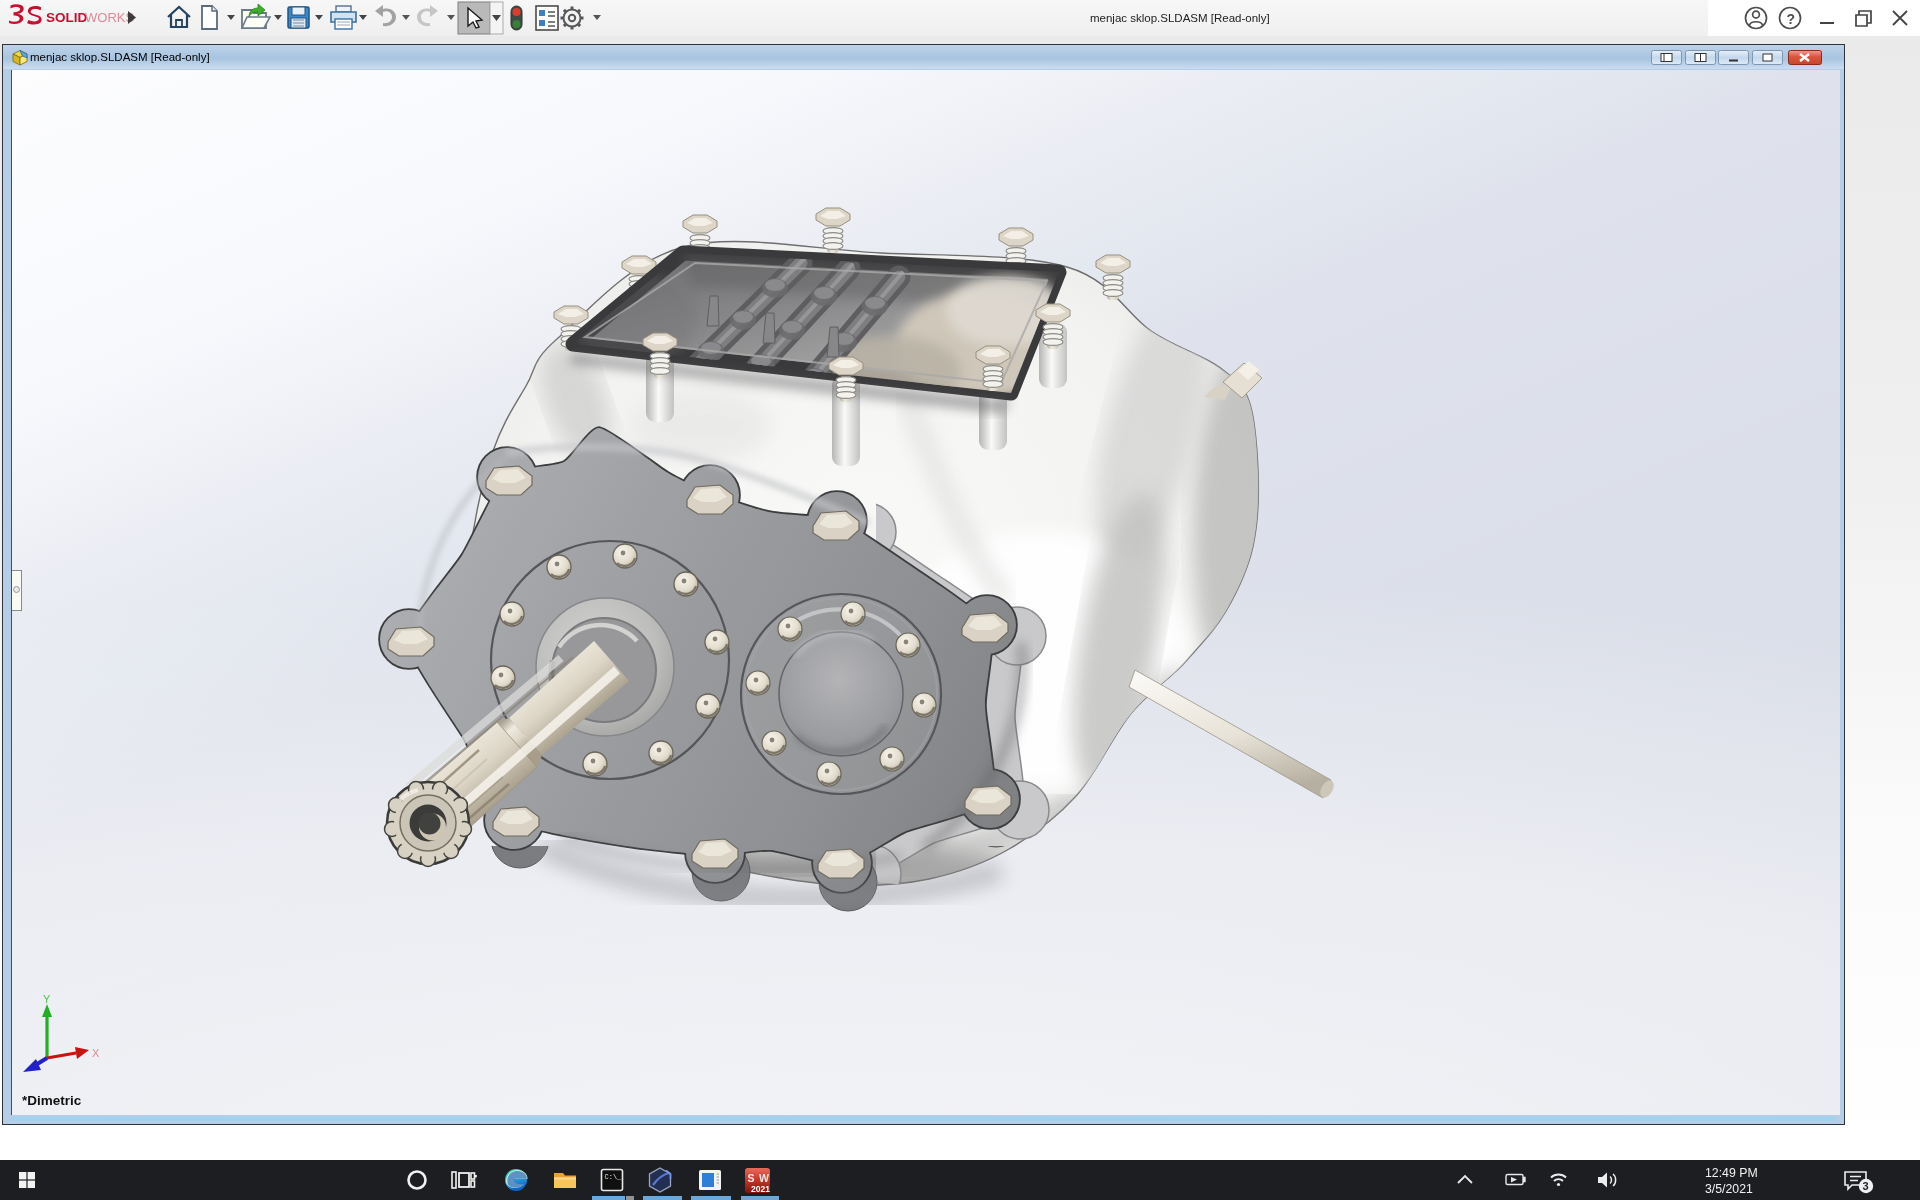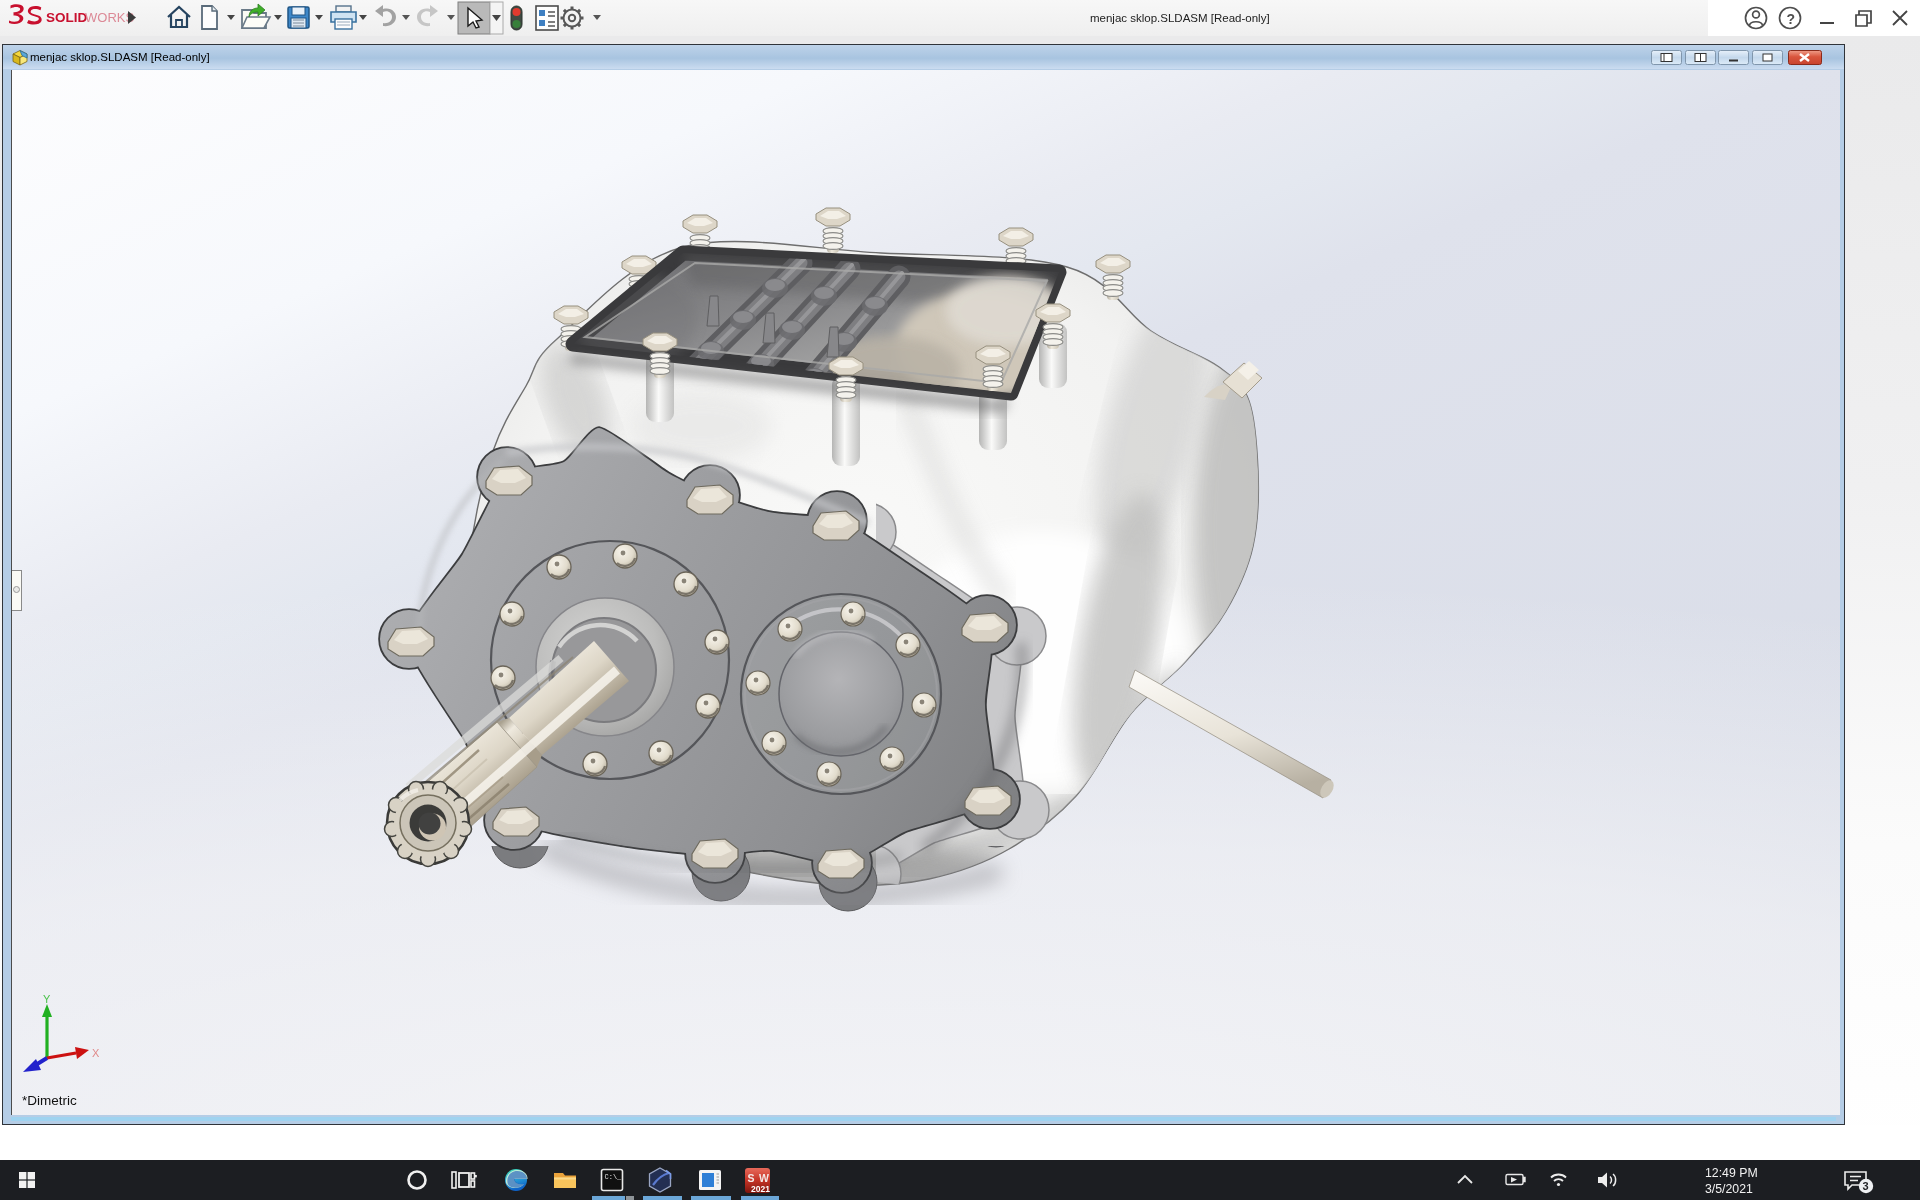--- a/index.html
+++ b/index.html
@@ -5,21 +5,21 @@
 #apptitle{position:absolute;left:1090px;top:12px;font-size:11.5px;color:#222}
 #mdi{position:absolute;left:0;top:36px;width:1920px;height:1124px;background:linear-gradient(#eaeaeb 0%,#f0f0f1 40%,#fbfbfb 72%,#ffffff 100%)}
 #win{position:absolute;left:2px;top:8px;width:1843px;height:1081px;background:#b5cde6;border:1px solid #30343a;box-sizing:border-box}
 #wtitle{position:absolute;left:0;top:0;right:0;height:24px;background:linear-gradient(#bed3ea 0%,#a8c4e0 55%,#cbdcf0 100%)}
 #wtitletext{position:absolute;left:27px;top:6px;font-size:11.5px;color:#000}
 #vp{position:absolute;left:8px;top:25px;width:1829px;height:1045px;border-left:1px solid #4c4c4c;box-sizing:border-box;
 background:linear-gradient(157deg,#fdfdfe 0%,#f6f8fc 19%,#e9ebf2 31%,#e4e8f0 36%,#dfe2ec 42%,#d7dbe6 100%)}
 #vpshade{position:absolute;left:0;top:0;width:100%;height:100%;background:radial-gradient(ellipse 170% 75% at 48% 108%, rgba(246,246,248,.92) 0%, rgba(246,246,248,.6) 45%, rgba(246,246,248,0) 80%)}
 #tab{position:absolute;left:0px;top:500px;width:10px;height:41px;background:#fafaf5;border:1px solid #8a8a8a;border-left:none;box-sizing:border-box}
 #tab i{position:absolute;left:1px;top:15px;width:7px;height:7px;border:1px solid #999;border-radius:50%;background:#e9e9e6;box-sizing:border-box}
-#dimetric{position:absolute;left:10px;top:1023px;font-size:13.5px;font-weight:normal;color:#111}
+#dimetric{position:absolute;left:10px;top:1023px;font-size:13.5px;font-weight:bold;color:#111}
 #belowwin{position:absolute;left:0;top:1125px;width:1920px;height:35px;background:#fff}
 #taskbar{position:absolute;left:0;top:1160px;width:1920px;height:48px;background:#1c1e22}
 </style></head><body>
 <div id="appbar">
   <svg width="1920" height="36" style="position:absolute;left:0;top:0">
     <g fill="#c8102e">
       <path d="M 9,23 C 14,25 21,24 23,20 C 24.5,16.5 21,14 17,14 C 21,14 24.5,11 23.5,7.5 C 22.5,4 15,3.5 10.5,5.5 L 10.5,8.5 C 14,6.5 19,6.5 20,8.5 C 21,11 17,12.2 13.5,12.2 L 13.5,15.5 C 17.5,15.5 20.5,17 19.5,19.5 C 18.5,22 13,22.5 9,20.5 Z"></path>
       <path d="M 27,23 C 32,25.5 40,25 41.5,21 C 42.5,17.5 40,15.5 35,14.5 C 31.5,13.7 30,12.8 30.8,11 C 31.7,8.5 37,8.5 40.5,10.3 L 41.3,7.5 C 37,5 30,5.8 28.3,9.2 C 26.6,12.7 30.2,15.2 34.5,16.2 C 38,17 39.5,17.9 38.7,19.6 C 37.8,22 32,21.8 28.5,20 Z"></path>
       <text x="46" y="22" font-size="13.5" font-weight="bold">SOLID</text>
       <text x="85" y="22" font-size="13" fill="#dc8a97">WORKS</text>

